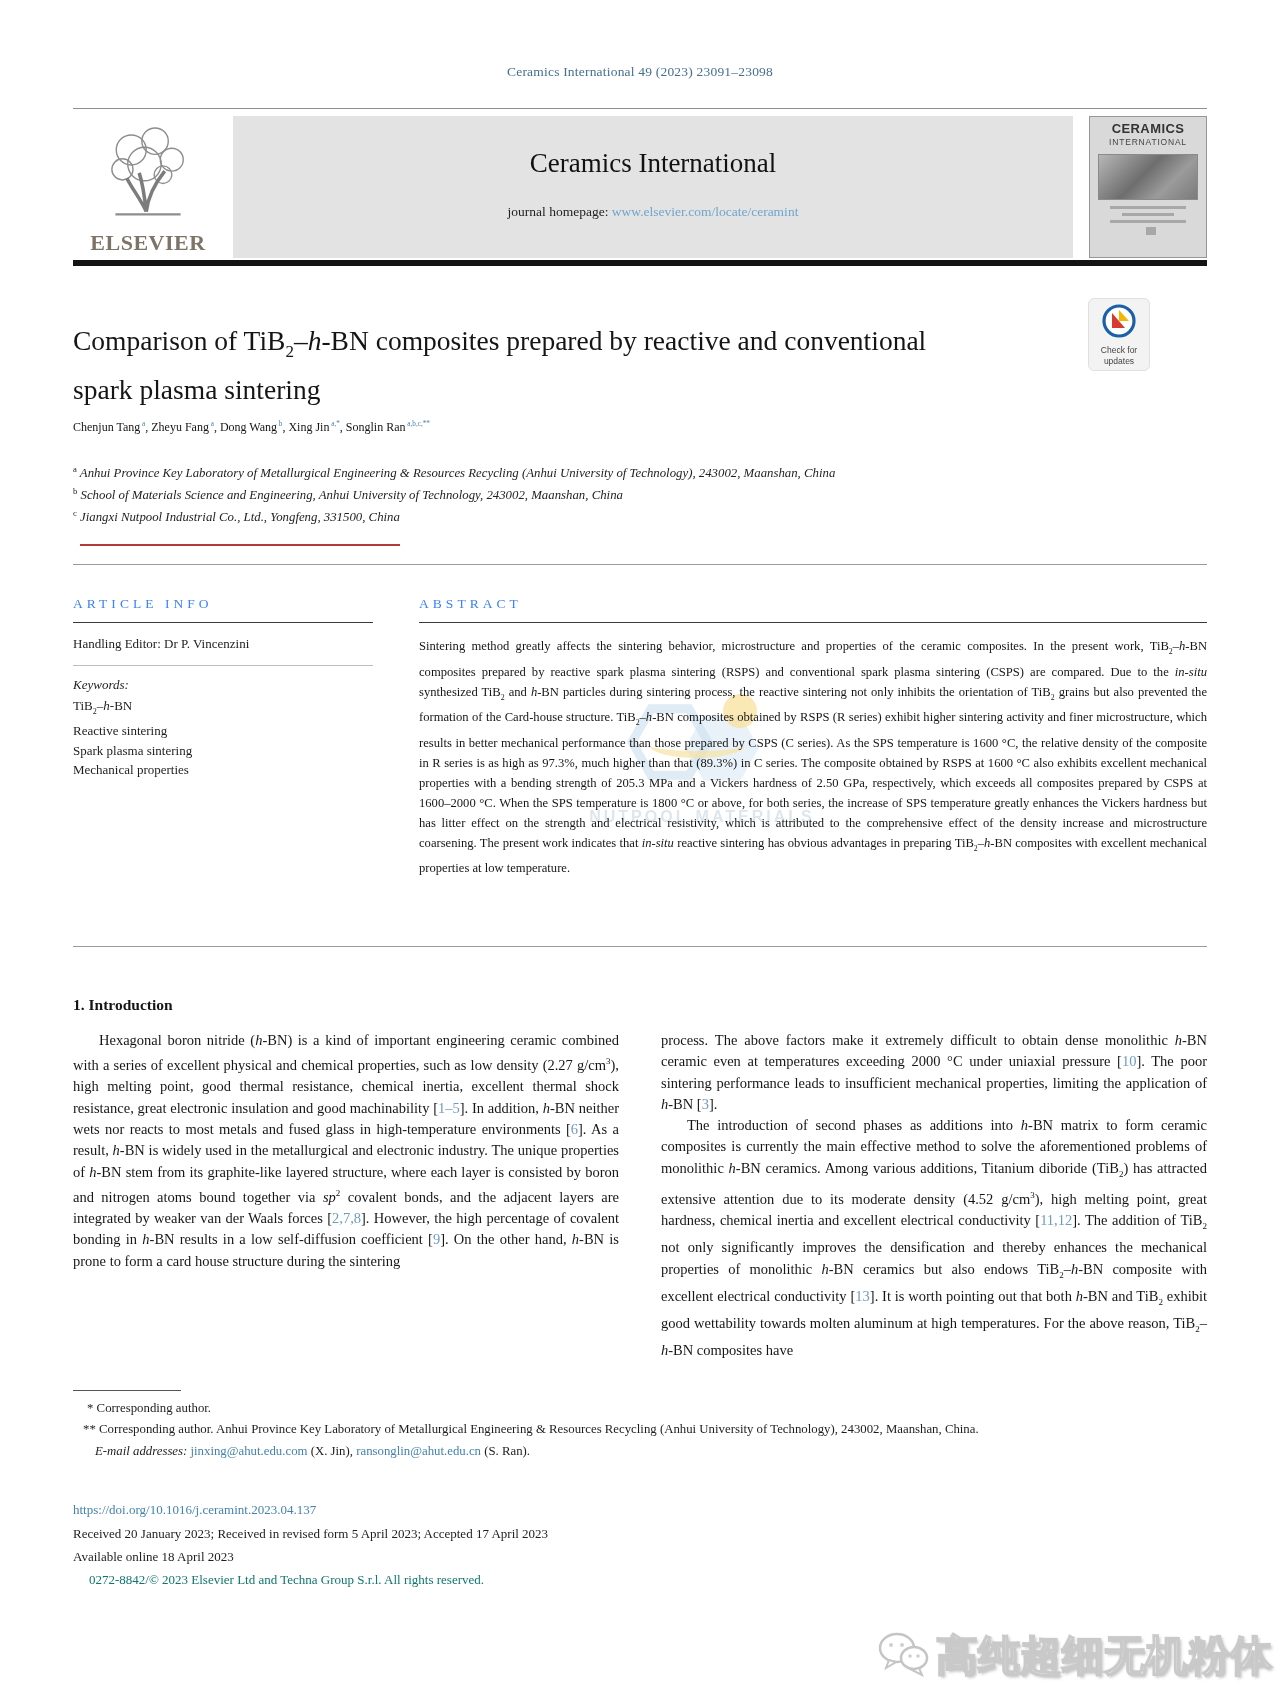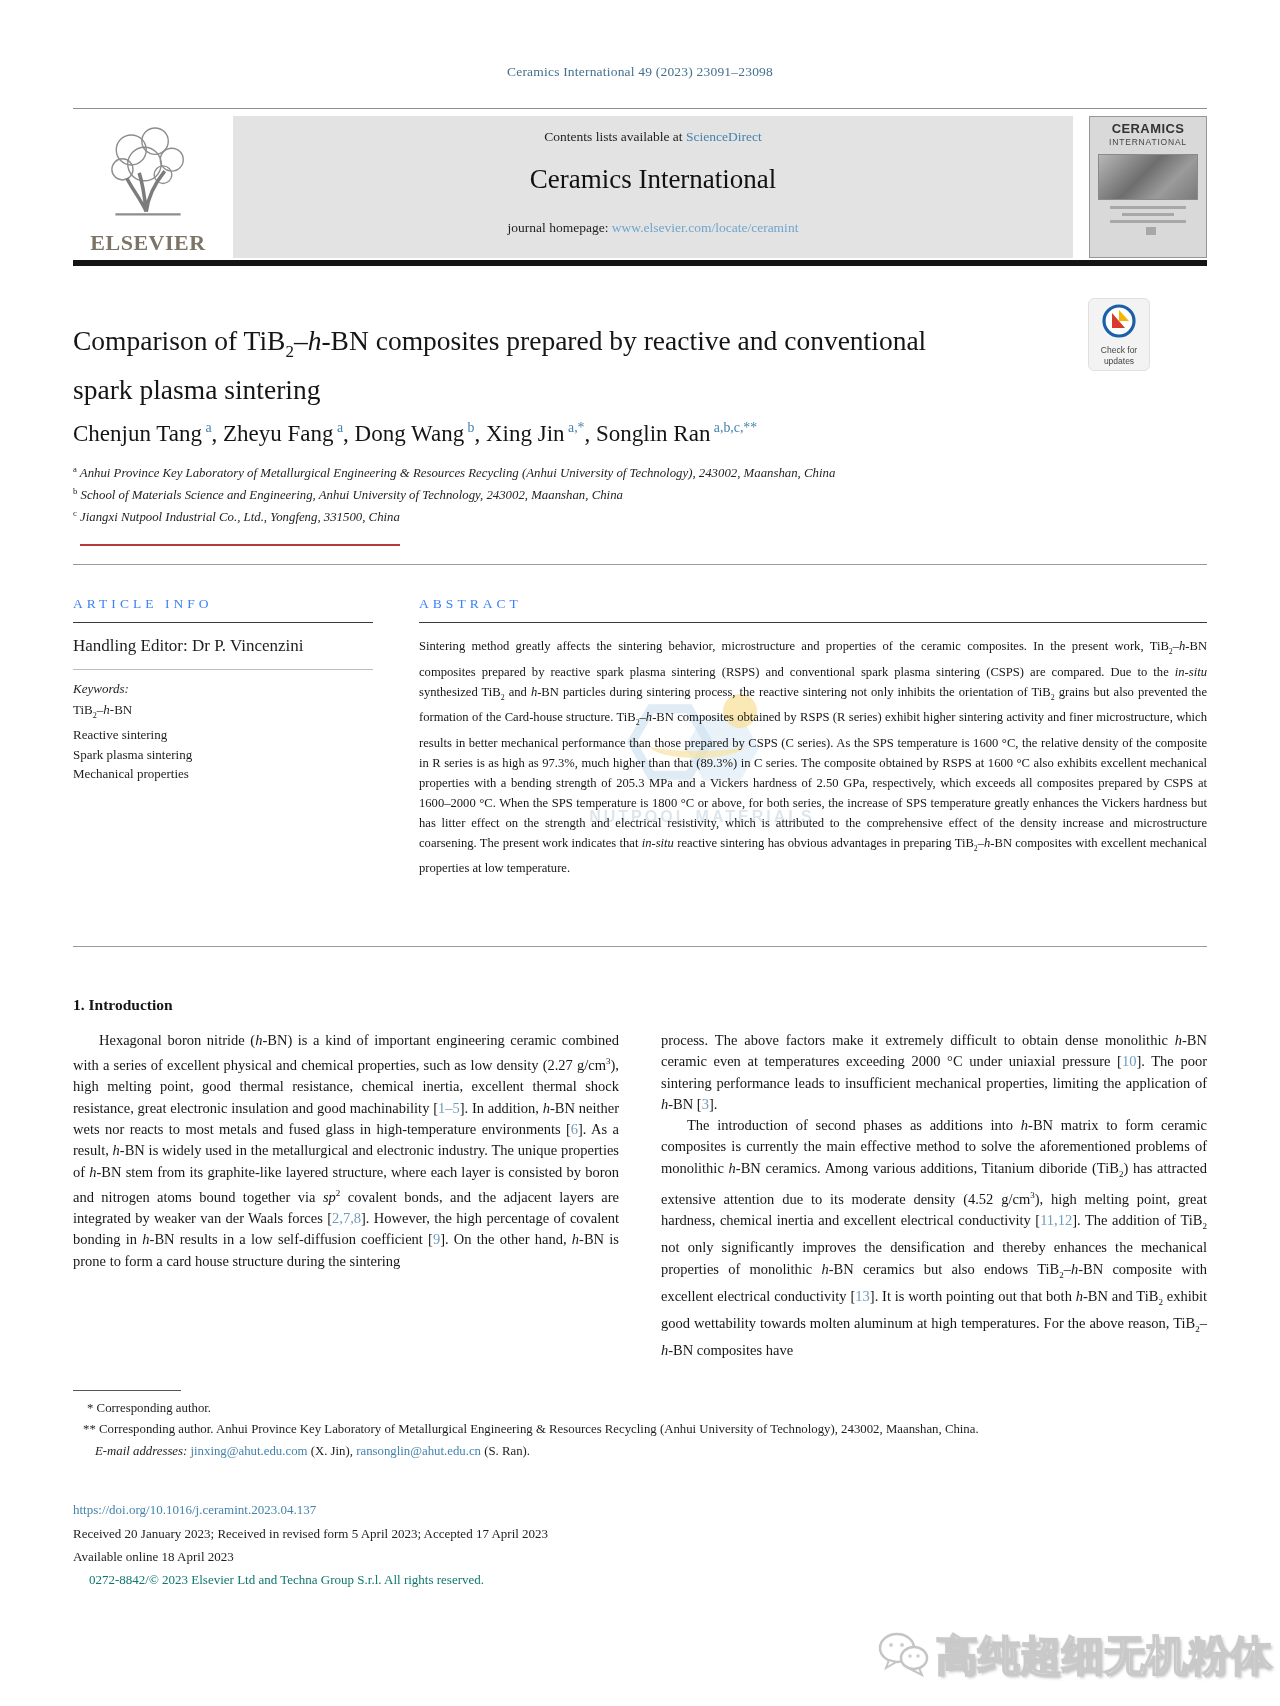--- a/index.html
+++ b/index.html
@@ -38,37 +38,37 @@
   .black-bar { top:260px; left:73px; width:1134px; height:6px; background:#141414; }
 
   
   .crossmark { top:298px; left:1088px; width:62px; background:#f3f3f3; border:1px solid #e0e0e0;
     border-radius:6px; padding:5px 3px 4px; text-align:center; cursor:pointer; }
   .cm-text { font-family:"Liberation Sans",sans-serif; font-size:8.5px; color:#444; line-height:10.5px; margin-top:3px; }
 
   
   .title { top:322px; left:73px; width:910px; font-size:27.5px; line-height:38px; color:#151515; }
   .title sub { font-size:.62em; }
-  .authors { top:420px; left:73px; width:1000px; font-size:23px; color:#151515; }
+  .authors { top:420px; left:73px; width:1000px; font-size:12px; color:#151515; }
   .authors sup { font-size:.6em; color:#4583ad; }
   .affils { top:461px; left:73px; width:1134px; font-size:12.8px; font-style:italic; line-height:17.5px; color:#222; }
   .affils sup { font-size:.68em; font-style:normal; }
   .affil-underline { display:inline-block; border-bottom:2.5px solid #b23b3b; padding-bottom:18px; }
 
   .rule-a { top:564px; left:73px; width:1134px; border-top:1px solid #9a9a9a; }
   .rule-b { top:946px; left:73px; width:1134px; border-top:1px solid #9a9a9a; }
 
   
   .info-abs { top:584px; left:73px; width:1134px; display:flex; }
   .info-col { width:300px; margin-right:46px; flex:none; }
   .abs-col { flex:1; position:relative; }
   .sec-head { font-size:13.5px; letter-spacing:.3em; color:#3b82f6; margin-top:12px; }
   .hr-dark { border:none; border-top:1.3px solid #3a3a3a; margin:10px 0 13px; }
   .hr-light { border:none; border-top:1px solid #bdbdbd; margin:13px 0 11px; }
-  .editor-line { font-size:17px; color:#1d1d1d; }
+  .editor-line { font-size:13px; color:#1d1d1d; }
   .kw-label { font-size:13px; font-style:italic; margin-bottom:3px; }
   .kw-item { font-size:13px; line-height:19.5px; }
   .abstract-text { font-size:12.6px; line-height:20px; text-align:justify; color:#161616; position:relative; z-index:2; }
   .abstract-text sub, .kw-item sub, .body-text sub { font-size:.62em; }
   .abstract-text sup, .body-text sup { font-size:.62em; }
 
   
   .nutpool-wm { position:absolute; left:48px; top:108px; width:470px; display:flex; align-items:center; gap:16px; opacity:.55; z-index:1; pointer-events:none;flex-direction:column; }
   .np-logo { position:relative; width:150px; height:100px; flex:none; }
   .hex { position:absolute; clip-path:polygon(25% 5%,75% 5%,100% 50%,75% 95%,25% 95%,0 50%); }
@@ -129,21 +129,20 @@
             <circle cx="82" cy="62" r="10"></circle>
           </g>
           <path d="M63 104 C61 86 59 72 55 60 M63 104 C65 88 71 74 84 58 M63 104 C58 92 47 78 41 66" stroke="#7c7c7c" stroke-width="4" fill="none"></path>
           <path d="M28 107 H102" stroke="#8d8d8d" stroke-width="2.5"></path>
         </svg>
       </span>
       <div class="elsevier-word">ELSEVIER</div>
     </div>
 
     <div class="banner">
-      <div class="contents-line"><span>Contents lists available at </span><span class="link">ScienceDirect</span></div>
       <div class="journal-name">Ceramics International</div>
       <div class="homepage-line"><span>journal homepage: </span><span class="link-light">www.elsevier.com/locate/ceramint</span></div>
     </div>
 
     <div class="cover">
       <div class="cover-title">CERAMICS</div>
       <div class="cover-sub">INTERNATIONAL</div>
       <div class="cover-photo"></div>
       <div class="cover-line"></div>
       <div class="cover-line w2"></div>

